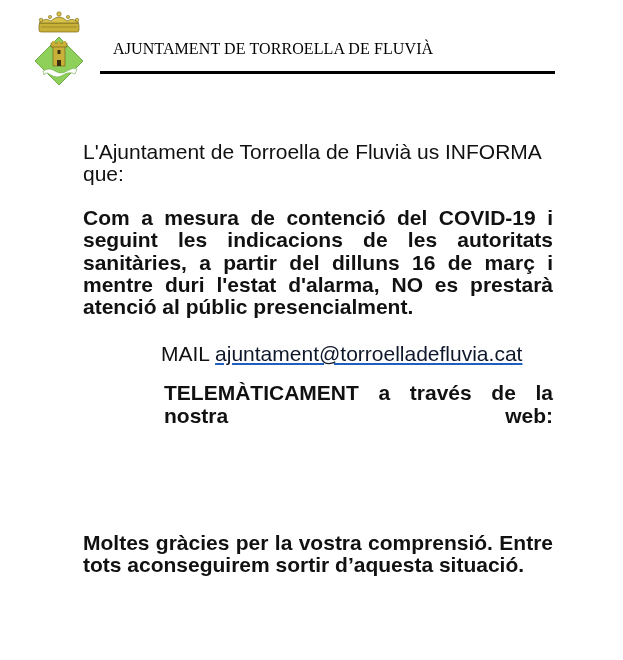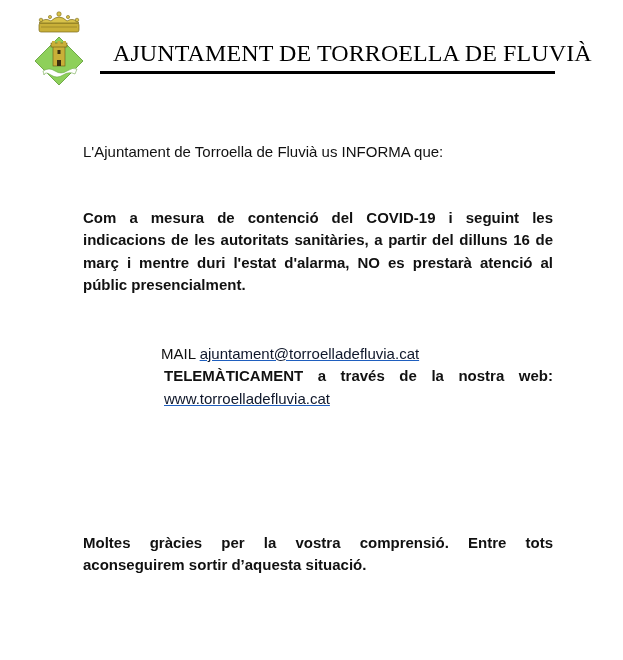--- a/index.html
+++ b/index.html
@@ -1,20 +1,20 @@
 <!DOCTYPE html>
 <html><head>
   <meta charset="utf-8">
   <style>
     html, body { margin: 0; padding: 0; background: #ffffff; }
     body { width: 623px; height: 660px; position: relative; overflow: hidden; font-family: "Liberation Sans", sans-serif; color: #000; }
     .crest { position: absolute; left: 33px; top: 9px; width: 52px; height: 78px; }
-    .title { position: absolute; left: 113px; top: 40px; font-family: "Liberation Serif", serif; font-size: 24px; letter-spacing: 0.1px; color: #000; white-space: nowrap; }
+    .title { position: absolute; left: 113px; top: 40px; font-family: "Liberation Serif", serif; font-size: 16px; letter-spacing: 0.1px; color: #000; white-space: nowrap; }
     .rule { position: absolute; left: 100px; top: 71px; width: 455px; height: 3px; background: #000; }
-    .body-text { position: absolute; left: 83px; width: 470px; font-size: 15px; line-height: 22.3px; color: #111; }
+    .body-text { position: absolute; left: 83px; width: 470px; font-size: 21px; line-height: 22.3px; color: #111; }
     .justify { text-align: justify; text-align-last: left; font-weight: bold; }
     .p1 { top: 141px; }
     .p2 { top: 207px; }
     .p3 { top: 343px; }
     .indent { padding-left: 78px; }
     .indent2 { padding-left: 81px; }
     .p4 { top: 532px; }
     a.link { color: #0f172a; text-decoration: underline; text-decoration-color: #1f5fbf; }
     .line { display: block; }
   </style>
@@ -52,19 +52,16 @@
 
 <div class="body-text p1">L'Ajuntament de Torroella de Fluvià us INFORMA que:</div>
 
 <div class="body-text p2 justify">Com a mesura de contenció del COVID-19 i seguint les indicacions de les autoritats sanitàries, a partir del dilluns 16 de març i mentre duri l'estat d'alarma, NO es prestarà atenció al públic presencialment.</div>
 
 <div class="body-text p3">
   <span class="line indent">
     <span>MAIL</span>
     <a class="link" href="#">ajuntament@torroelladefluvia.cat</a>
   </span>
-  <span class="line indent2 justify" style="text-align-last: justify;">TELEMÀTICAMENT a través de la nostra web:</span>
-  <span class="line indent2">
-    <a class="link" href="#">www.torroelladefluvia.cat</a>
-  </span>
+  <span class="line indent2 justify" style="text-align-last: justify; margin-top: 17px;">TELEMÀTICAMENT a través de la nostra web:</span>
 </div>
 
 <div class="body-text p4 justify">Moltes gràcies per la vostra comprensió. Entre tots aconseguirem sortir d’aquesta situació.</div>
 
 </body></html>

